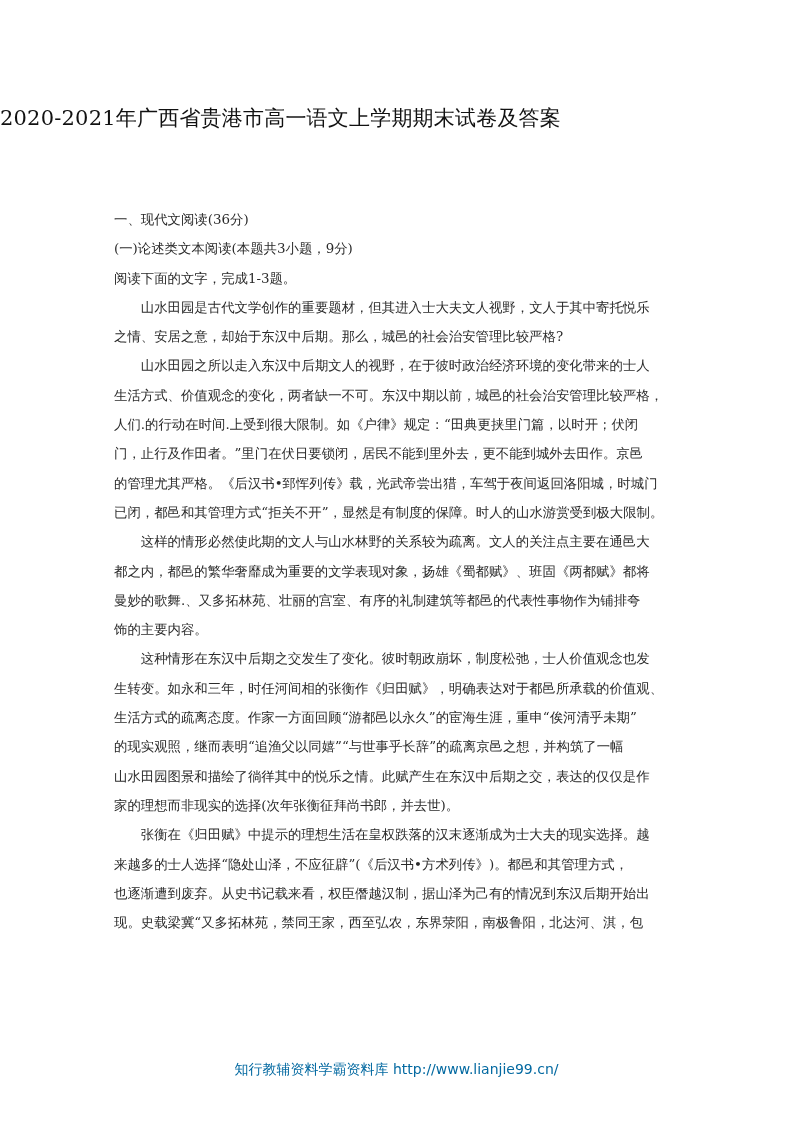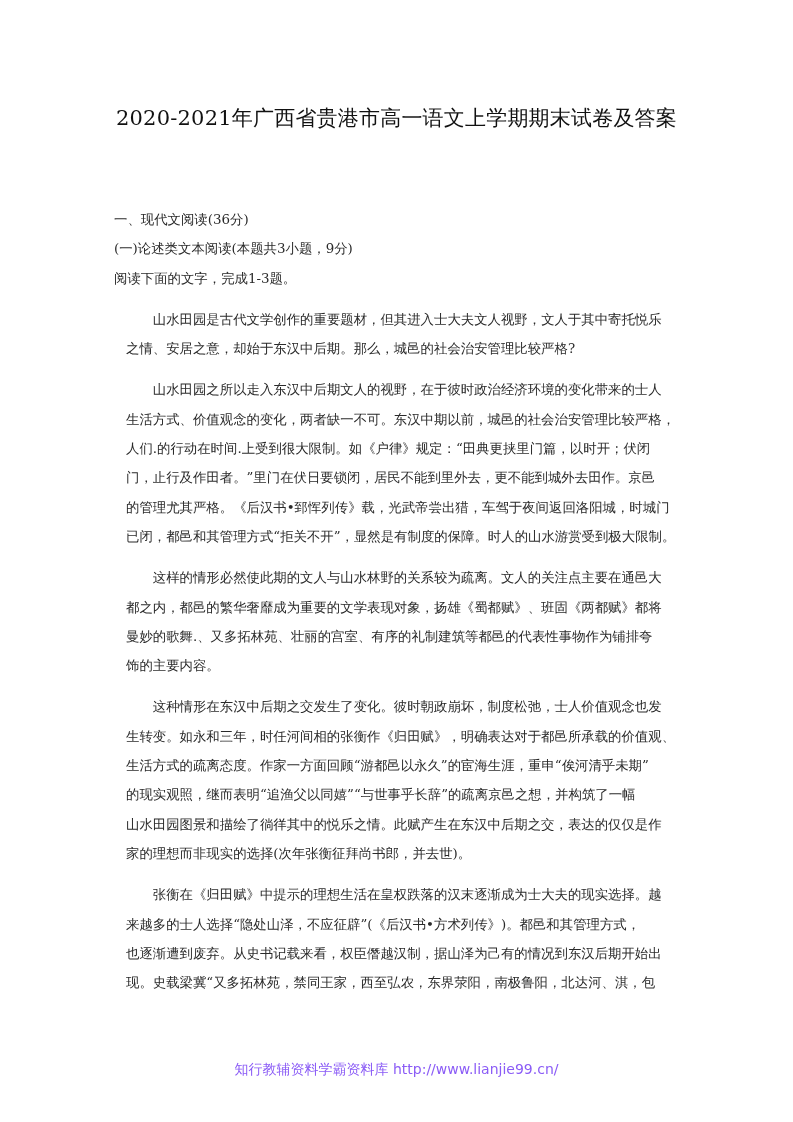--- a/index.html
+++ b/index.html
@@ -1,22 +1,22 @@
 <!DOCTYPE html>
 <html><head>
 <meta charset="utf-8">
 <style>
   html, body { margin: 0; padding: 0; background: #ffffff; }
   body { width: 793px; height: 1122px; position: relative; overflow: hidden; font-family: "DejaVu Serif", "Liberation Serif", serif; color: #222; }
-  .title { position: absolute; top: 104px; left: 0; width: 793px; text-align: center; font-size: 21px; color: #111; letter-spacing: 0.2px; }
+  .title { position: absolute; top: 104px; left: 0; width: 793px; text-align: left; font-size: 21px; color: #111; letter-spacing: 0.2px; }
   .content { position: absolute; top: 205px; left: 114px; width: 566px; font-size: 13.4px; line-height: 29.3px; color: #2a2a2a; }
   .line { white-space: nowrap; }
-  .p { text-indent: 2em; text-align: justify; text-align-last: left; margin: 12px; }
+  .p { text-indent: 2em; text-align: justify; text-align-last: left; margin: 0; }
   .p .ln { display: block; white-space: nowrap; }
-  .footer { position: absolute; top: 1061px; left: 0; width: 793px; text-align: center; font-family: "DejaVu Sans", "Liberation Sans", sans-serif; font-size: 14px; color: #8b5cf6; }
+  .footer { position: absolute; top: 1061px; left: 0; width: 793px; text-align: center; font-family: "DejaVu Sans", "Liberation Sans", sans-serif; font-size: 14px; color: #0369a1; }
 </style>
 </head>
 <body>
 
 <div class="title">2020-2021年广西省贵港市高一语文上学期期末试卷及答案</div>
 
 <div class="content">
   <div class="line">一、现代文阅读(36分)</div>
   <div class="line">(一)论述类文本阅读(本题共3小题，9分)</div>
   <div class="line">阅读下面的文字，完成1-3题。</div>

